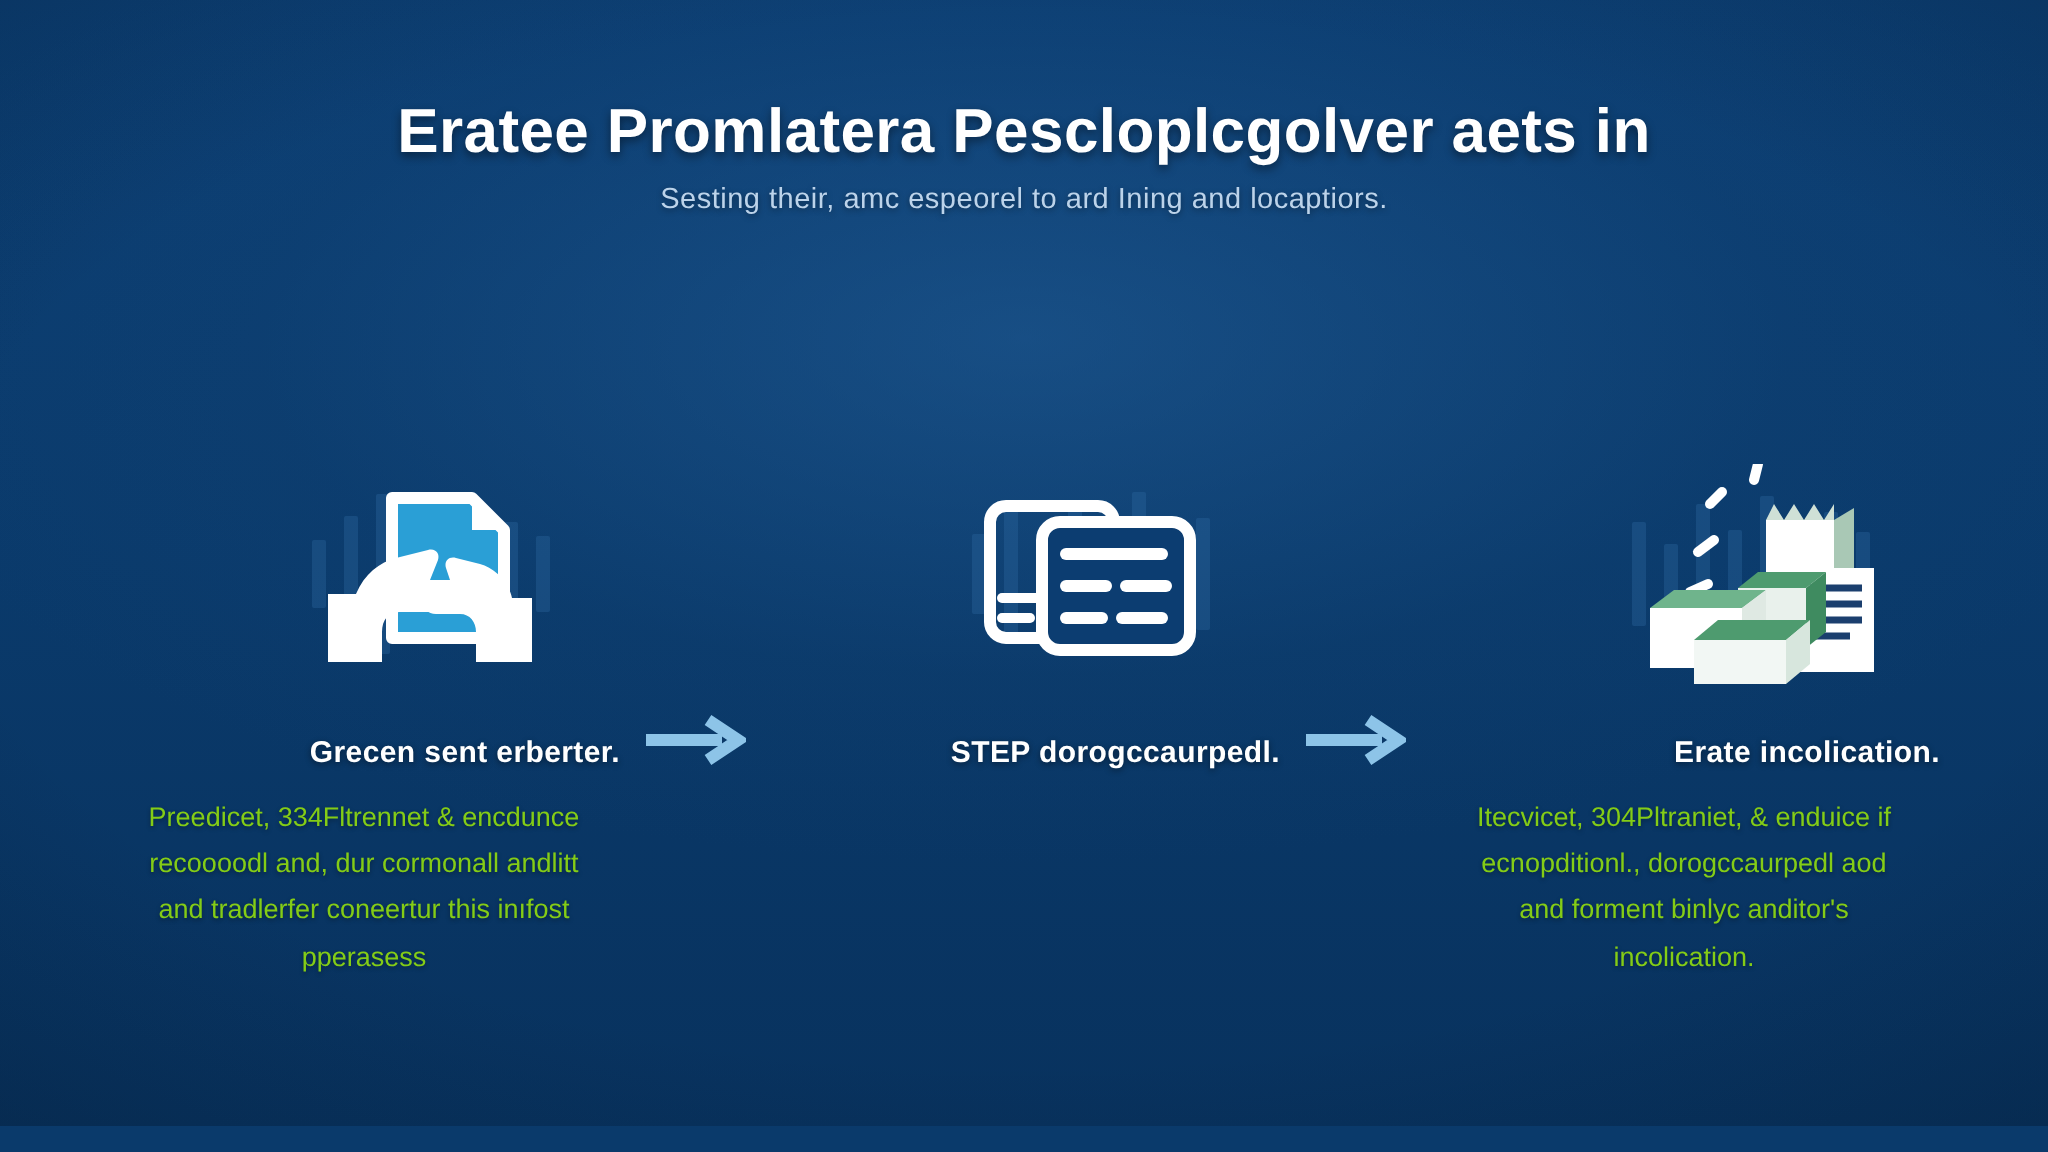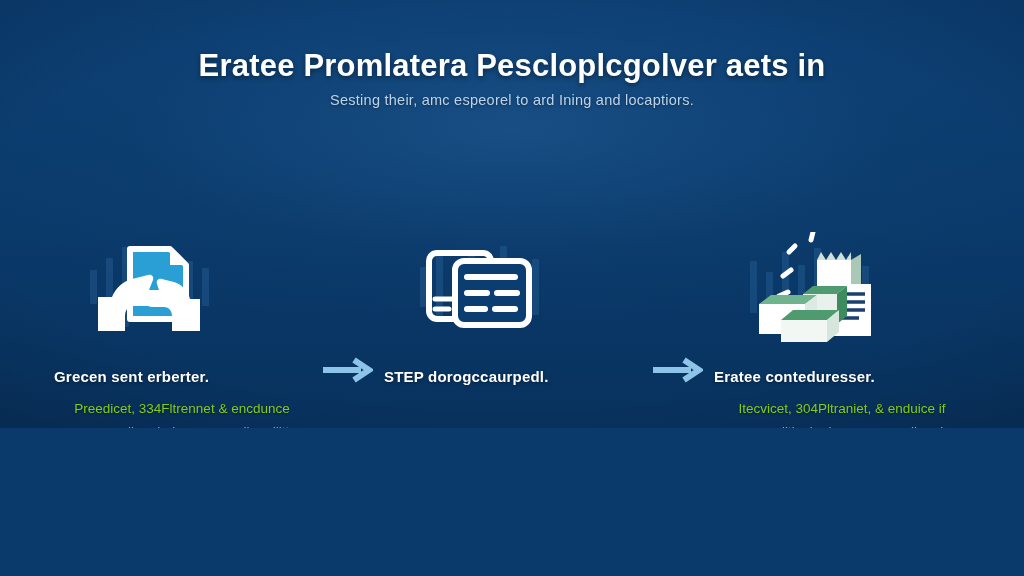--- a/index.html
+++ b/index.html
@@ -6,21 +6,21 @@
 
   html, body {
     width:1024px; height:576px;
     overflow:hidden;
     background:#0a3a6b;
     font-family:"Liberation Sans", sans-serif;
   }
 
   #infographic {
     position:relative;
-    width:1024px; height:428px;
+    width:1024px; height:563px;
     background:
       radial-gradient(ellipse 120% 90% at 50% 35%, rgba(30,86,140,0.55) 0%, rgba(12,60,104,0.25) 45%, rgba(6,42,78,0.0) 75%),
       linear-gradient(180deg, #0b3c70 0%, #0a3a6b 45%, #093籠05 70%, #072f58 100%);
     background-color:#0a3a6b;
     overflow:hidden;
   }
 
   
   .bg-base {
     position:absolute; inset:0;
@@ -65,21 +65,21 @@
     top:228px; left:0; right:0;
     display:flex;
     align-items:flex-start;
     justify-content:center;
     z-index:4;
   }
   .step {
     width:256px;
     display:flex;
     flex-direction:column;
-    align-items:flex-start;
+    align-items:flex-end;
     position:relative;
   }
 
   .icon-wrap {
     position:relative;
     width:190px; height:118px;
     display:flex;
     align-items:center;
     justify-content:center;
     margin-bottom:22px;
@@ -253,18 +253,18 @@
 
           <path d="M12 72 h46 v30 h-46 Z" fill="#ffffff"></path>
           <path d="M12 72 l12 -9 h46 l-12 9 Z" fill="#6fb48c"></path>
           <path d="M58 72 l12 -9 v30 l-12 9 Z" fill="#dfe9e3"></path>
 
           <path d="M34 88 h46 v22 h-46 Z" fill="#f2f7f4"></path>
           <path d="M34 88 l12 -10 h46 l-12 10 Z" fill="#4e9b6f"></path>
           <path d="M80 88 l12 -10 v22 l-12 10 Z" fill="#d7e6dd"></path>
         </svg>
       </div>
-      <div class="step-heading">Eratee conteduresser.</div>
+      <div class="step-heading">Erate incolication.</div>
       <div class="step-body">Itecvicet, 304Pltraniet, &amp; enduice if ecnopditionl., dorogccaurpedl aod and forment binlyc anditor's incolication.</div>
     </div>
 
   </div>
 </div>
 
 </body></html>

